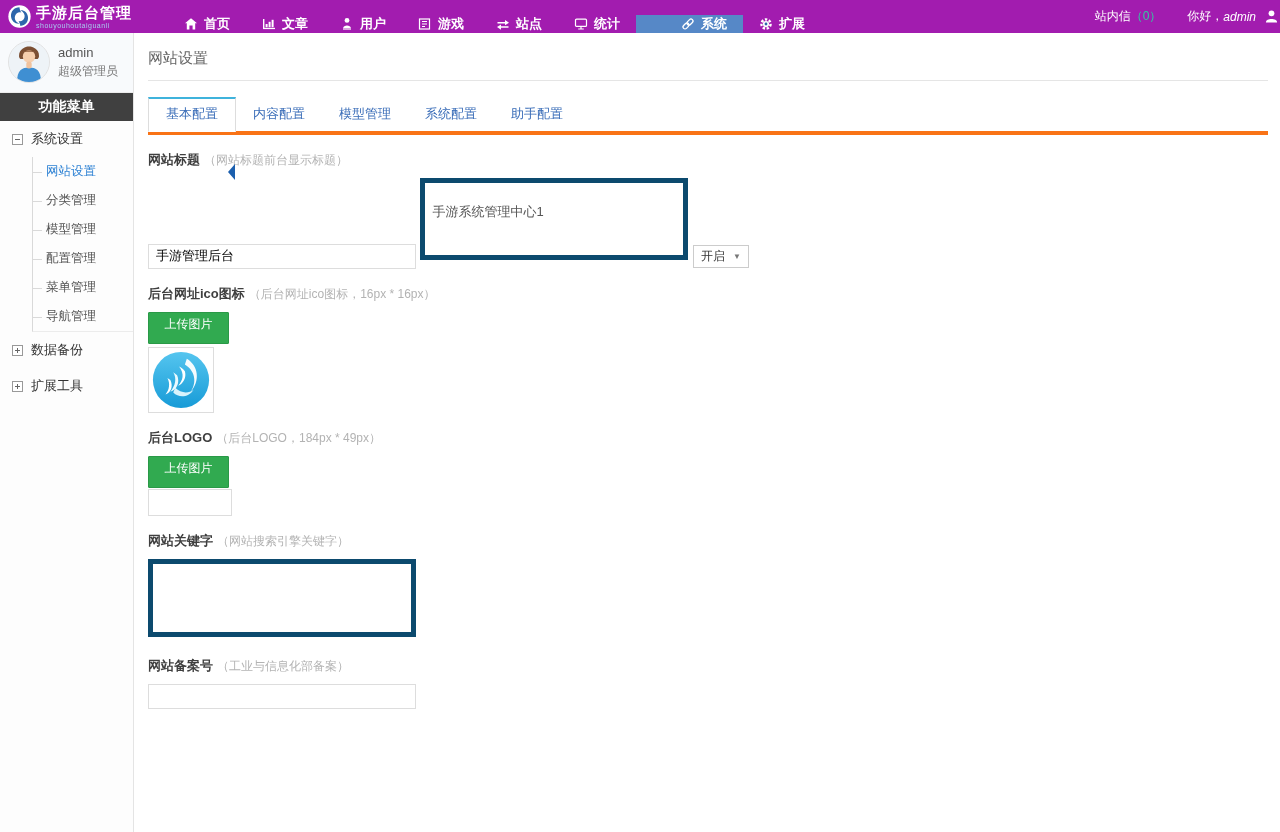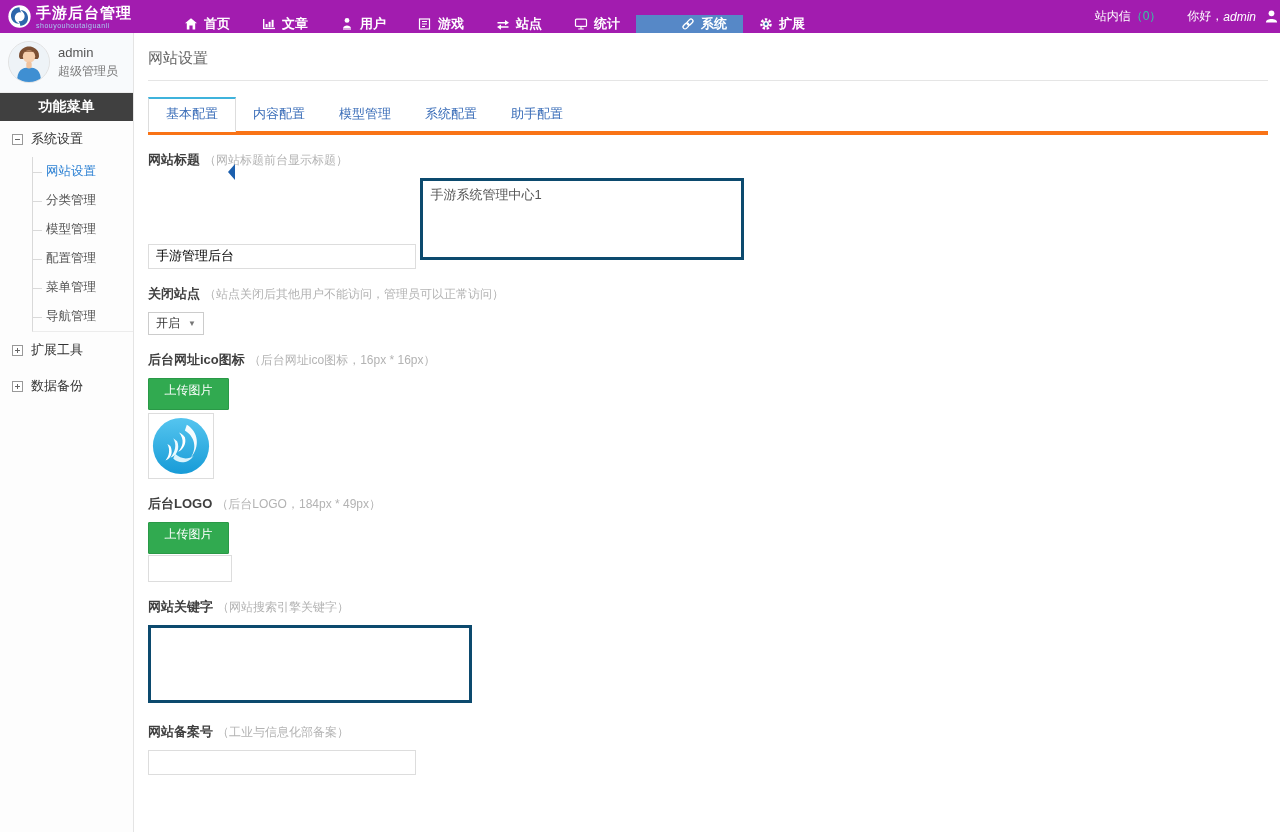--- a/index.html
+++ b/index.html
@@ -53,21 +53,21 @@
   .page-title { font-size:15px; color:#666; padding-bottom:12px; border-bottom:1px solid #e5e5e5; }
   .tabs { display:flex; margin-top:16px; border-bottom:4px solid #f97316; }
   .tab { padding:8px 17px; font-size:13px; color:#3a6db8; cursor:pointer; margin-bottom:-1px; }
   .tab.active { background:#fff; border:1px solid #ddd; border-top:2px solid #3fb3dc; border-bottom:1px solid #fff; padding-top:6px; }
 
   .form { margin-top:4px; }
   .f-label { margin-top:16px; margin-bottom:9px; font-size:13px; }
   .f-label b { color:#3f3f3f; }
   .f-label .hint { color:#b3b3b3; font-size:12px; font-weight:normal; margin-left:4px; }
   .txt { width:268px; height:25px; border:1px solid #ddd; padding:2px 7px; font-size:13px; color:#000000; outline:none; font-family:inherit; }
-  .area { width:324px; border:3px solid #0c4a6e; padding:5px 7px; font-size:13px; color:#555; resize:none; outline:none; font-family:inherit; }
+  .area { width:268px; border:5px solid #0c4a6e; padding:20px 7px; font-size:13px; color:#555; resize:none; outline:none; font-family:inherit; }
   .area.desc { height:82px; }
   .area.keys { height:78px; }
   .select { display:inline-flex; align-items:center; border:1px solid #ccc; background:#fff; height:23px; padding:0 7px; font-size:12px; color:#333; cursor:pointer; }
   .select .caret { font-size:8px; color:#777; margin-left:8px; }
   .btn-upload { display:inline-block; width:81px; height:32px; line-height:23px; text-align:center; background:#31aa50; border:1px solid #2a9947; color:#fff; font-size:12px; cursor:pointer; border-radius:1px; }
   .ico-box { width:66px; height:66px; border:1px solid #ddd; margin-top:3px; padding:1px; }
   .logo-box { width:84px; height:27px; border:1px solid #ddd; margin-top:1px; background:#fff; }
 
   svg { display:block; }
 </style>
@@ -215,27 +215,27 @@
         <div class="sub-item"><span>模型管理</span></div>
         <div class="sub-item"><span>配置管理</span></div>
         <div class="sub-item"><span>菜单管理</span></div>
         <div class="sub-item"><span>导航管理</span></div>
       </div>
     </div>
 
     <div class="menu-group">
       <div class="group-title">
         <span class="tree-ico plus"></span>
-        <span>扩展工具</span>
+        <span>数据备份</span>
       </div>
     </div>
     <div class="menu-group">
       <div class="group-title">
         <span class="tree-ico plus"></span>
-        <span>数据备份</span>
+        <span>扩展工具</span>
       </div>
     </div>
   </div>
 
   <div class="main">
     <div class="main-inner">
       <div class="page-title">网站设置</div>
 
       <div class="tabs">
         <div class="tab active">基本配置</div>
@@ -247,23 +247,20 @@
 
       <div class="form">
 
         <div class="f-label">
           <b>网站标题</b><span class="hint">（网站标题前台显示标题）</span>
         </div>
         <input class="txt" type="text" value="手游管理后台" style="">
 
         <textarea class="area desc" style="">手游系统管理中心1</textarea>
 
-        <div class="f-label">
-          <b>关闭站点</b><span class="hint">（站点关闭后其他用户不能访问，管理员可以正常访问）</span>
-        </div>
         <div class="select">
           <span>开启</span>
           <span class="caret">▼</span>
         </div>
 
         <div class="f-label">
           <b>后台网址ico图标</b><span class="hint">（后台网址ico图标，16px * 16px）</span>
         </div>
         <div class="btn-upload">上传图片</div>
         <div class="ico-box">

